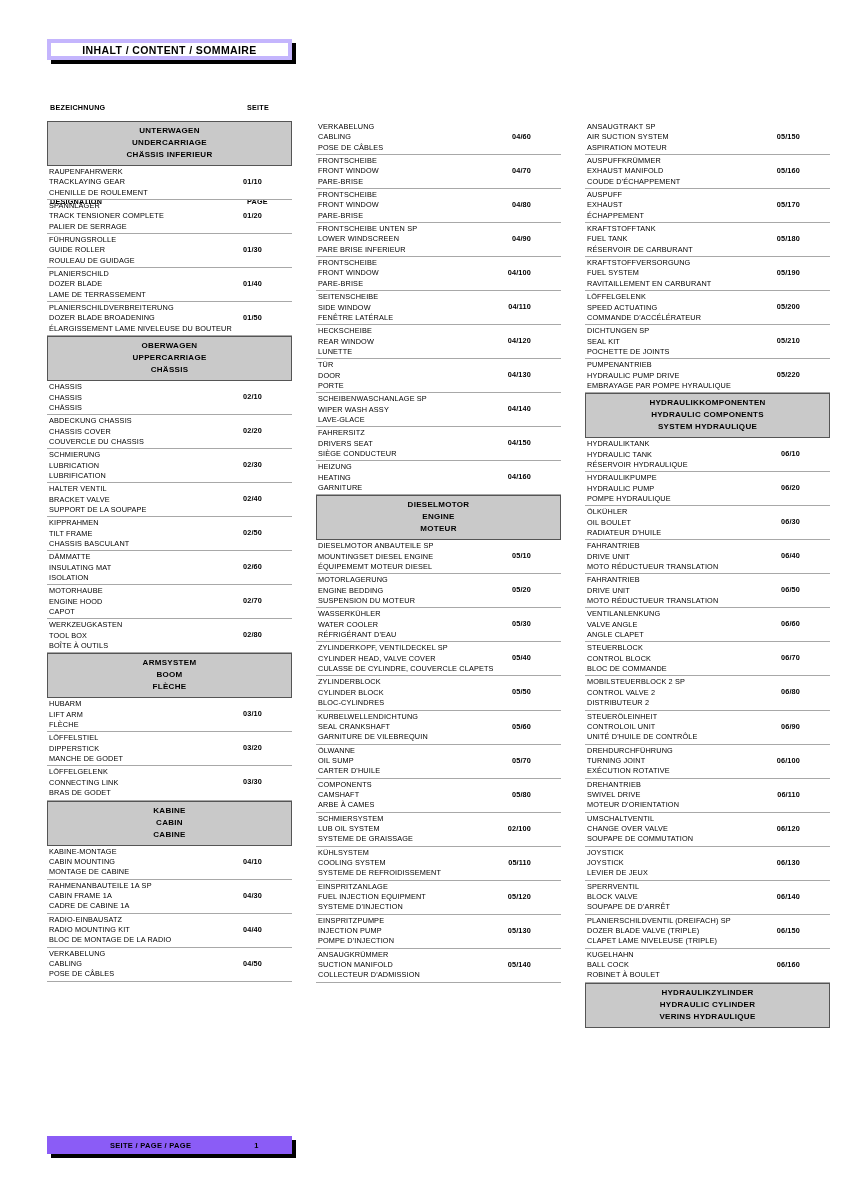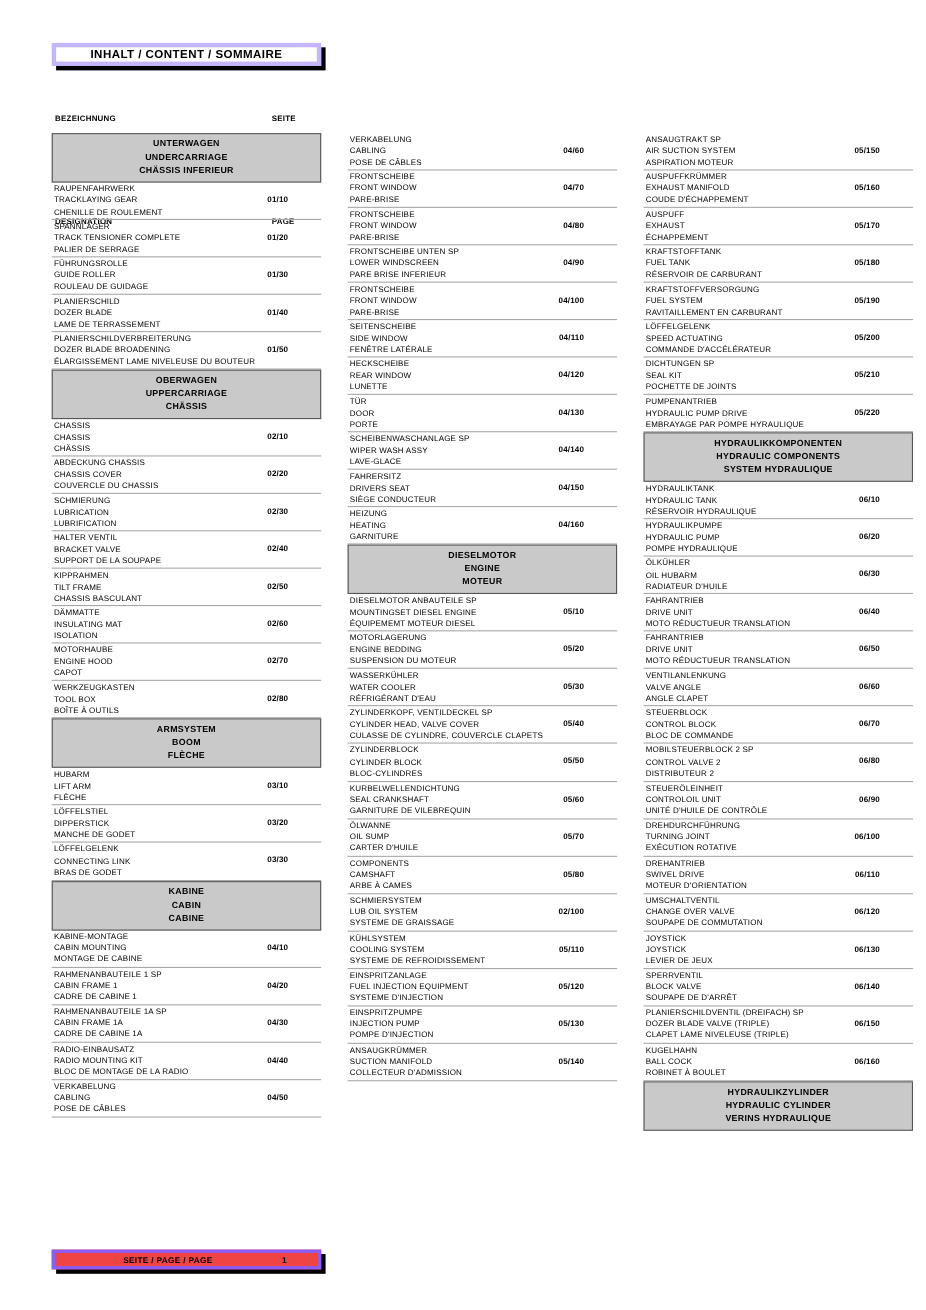--- a/index.html
+++ b/index.html
@@ -140,22 +140,22 @@
     width: 245px;
     height: 18px;
     background: #000000;
   }
   .footer-box {
     position: absolute;
     left: 0;
     top: 0;
     width: 245px;
     height: 18px;
-    background: #ef4444;
-    border: 3px solid #8b5cf6;
+    background: #8b5cf6;
+    border: 1px solid #8b5cf6;
     box-sizing: border-box;
     display: flex;
     align-items: center;
   }
   .footer-label {
     font-size: 7.5px;
     font-weight: bold;
     letter-spacing: 0.3px;
     margin-left: 62px;
   }
@@ -309,26 +309,20 @@
         <div>CABIN</div>
         <div>CABINE</div>
       </div>
       <div class="entry">
         <div class="line">KABINE-MONTAGE</div>
         <div class="line">CABIN MOUNTING</div>
         <div class="line">MONTAGE DE CABINE</div>
         <div class="pagenum">04/10</div>
       </div>
       <div class="entry">
-        <div class="line">RAHMENANBAUTEILE 1 SP</div>
-        <div class="line">CABIN FRAME 1</div>
-        <div class="line">CADRE DE CABINE 1</div>
-        <div class="pagenum">04/20</div>
-      </div>
-      <div class="entry">
         <div class="line">RAHMENANBAUTEILE 1A SP</div>
         <div class="line">CABIN FRAME 1A</div>
         <div class="line">CADRE DE CABINE 1A</div>
         <div class="pagenum">04/30</div>
       </div>
       <div class="entry">
         <div class="line">RADIO-EINBAUSATZ</div>
         <div class="line">RADIO MOUNTING KIT</div>
         <div class="line">BLOC DE MONTAGE DE LA RADIO</div>
         <div class="pagenum">04/40</div>
@@ -552,21 +546,21 @@
         <div class="pagenum">06/10</div>
       </div>
       <div class="entry">
         <div class="line">HYDRAULIKPUMPE</div>
         <div class="line">HYDRAULIC PUMP</div>
         <div class="line">POMPE HYDRAULIQUE</div>
         <div class="pagenum">06/20</div>
       </div>
       <div class="entry">
         <div class="line">ÖLKÜHLER</div>
-        <div class="line">OIL HUBARM</div>
+        <div class="line">OIL BOULET</div>
         <div class="line">RADIATEUR D'HUILE</div>
         <div class="pagenum">06/30</div>
       </div>
       <div class="entry">
         <div class="line">FAHRANTRIEB</div>
         <div class="line">DRIVE UNIT</div>
         <div class="line">MOTO RÉDUCTUEUR TRANSLATION</div>
         <div class="pagenum">06/40</div>
       </div>
       <div class="entry">

